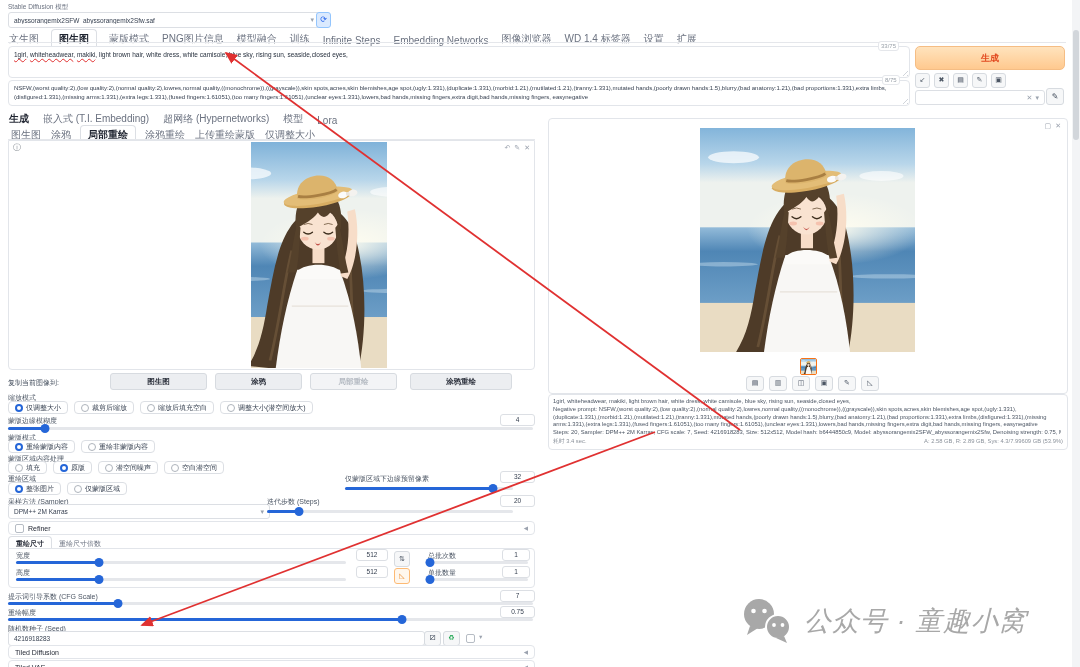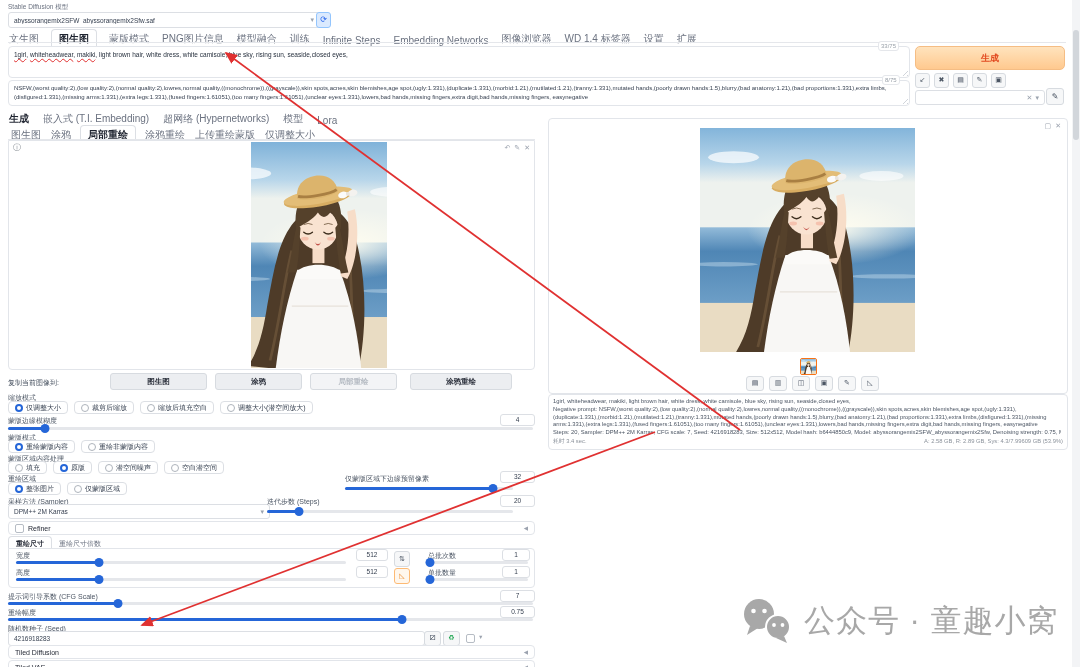--- a/index.html
+++ b/index.html
@@ -23,21 +23,21 @@
   .gbtn{border:1px solid #d7dbe0;border-radius:3px;background:#eceef1;font-size:7.5px;font-weight:700;color:#2a2f3a;text-align:center;}
   .acc{position:absolute;border:1px solid #e2e5ea;border-radius:4px;background:#fff;display:flex;align-items:center;justify-content:space-between;padding:0 6px;font-size:7px;color:#1f2430;height:12px;}
   .tool{width:13px;height:13px;border:1px solid #d7dbe0;border-radius:3px;background:#f6f7f8;font-size:7px;line-height:12px;text-align:center;color:#4b5563;}
   .dd{position:absolute;border:1px solid #dcdfe4;border-radius:3px;background:#fff;font-size:6.5px;color:#374151;display:flex;align-items:center;justify-content:space-between;padding:0 5px;}
   .ta{position:absolute;border:1px solid #e2e5ea;border-radius:4px;background:#fff;font-size:6.5px;color:#1f2937;padding:3px 5px;line-height:1.5;overflow:hidden;}
   .rsz{position:absolute;right:1px;bottom:1px;width:7px;height:7px;background:repeating-linear-gradient(135deg,#d1d5db 0 1px,transparent 1px 3px);clip-path:polygon(100% 0,100% 100%,0 100%);}
   .genbtn{position:absolute;background:linear-gradient(180deg,#ffe3bd,#ffc98f);border:1px solid #f5bd84;border-radius:5px;color:#e2491f;font-weight:700;font-size:9px;display:flex;align-items:center;justify-content:center;}
   .sq{text-decoration:underline;text-decoration-style:wavy;text-decoration-color:#e03131;}
   .info-t{position:absolute;font-size:5.8px;color:#4b5563;line-height:1.32;}
   .wm{position:absolute;display:flex;align-items:center;gap:10px;color:#a8a8a8;z-index:5;}
-  .wm-text{font-size:31px;letter-spacing:1px;white-space:nowrap;}
+  .wm-text{font-size:27px;letter-spacing:1px;white-space:nowrap;font-style:italic;}
   .ic{color:#9ca3af;font-size:7px;line-height:8px;}
   .chk{width:7px;height:7px;border:1px solid #b6bcc4;border-radius:2px;background:#fff;display:inline-block;}
 </style>
 </head>
 <body>
 
 <div class="page">
 
   <svg style="position:absolute;width:0;height:0" aria-hidden="true">
     <defs>

